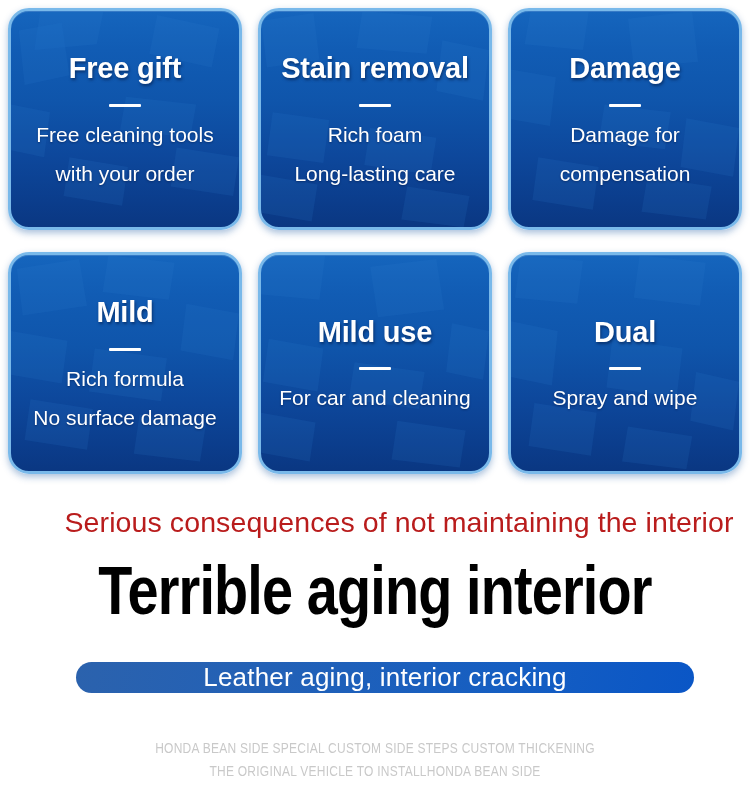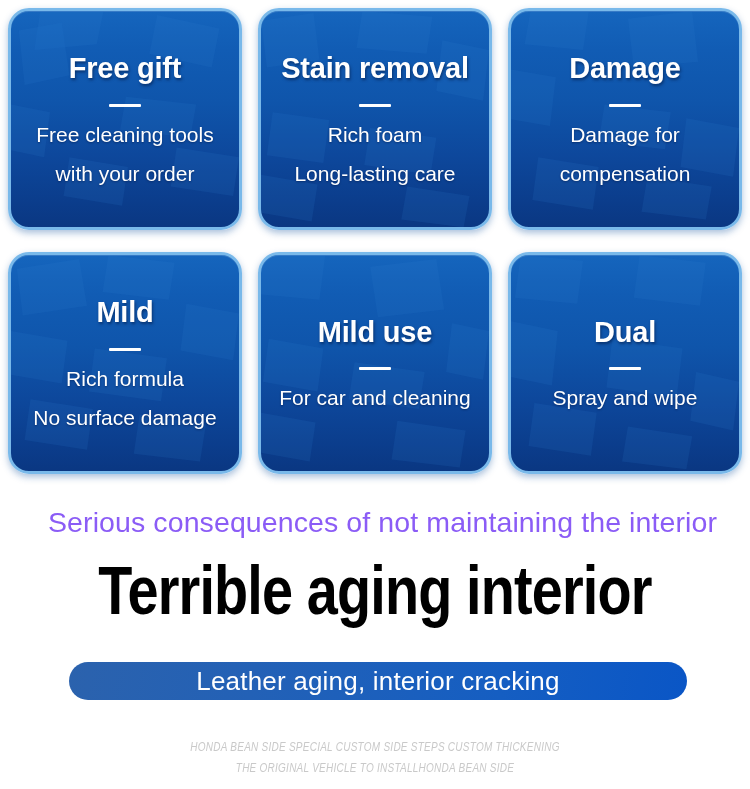--- a/index.html
+++ b/index.html
@@ -106,24 +106,24 @@
   }
 
   .card-sub + .card-sub { margin-top: 16px; }
 
   
   .lede {
     position: absolute;
     top: 506px;
     left: 0;
     width: 750px;
-    text-align: left;
+    text-align: center;
     font-size: 28.5px;
     font-weight: 300;
-    color: #8b5cf6;
+    color: #b91c1c;
     letter-spacing: 0.1px;
     white-space: nowrap;
     padding-left: 48px;
   }
 
   .headline {
     position: absolute;
     top: 556px;
     left: 0;
     width: 750px;
@@ -136,23 +136,23 @@
     letter-spacing: -1px;
     transform: scaleX(0.82);
     transform-origin: 50% 0;
     white-space: nowrap;
   }
 
   
   .banner {
     position: absolute;
     top: 662px;
-    left: 69px;
+    left: 76px;
     width: 618px;
-    height: 38px;
+    height: 31px;
     border-radius: 24px;
     background: linear-gradient(100deg, #2b62ad 0%, #2361b6 30%, #155ec2 70%, #0a56c6 100%);
     display: flex;
     align-items: center;
     justify-content: center;
   }
 
   .banner-text {
     color: #ffffff;
     font-size: 26px;
@@ -162,24 +162,23 @@
   }
 
   
   .fineprint {
     position: absolute;
     top: 742px;
     left: 0;
     width: 750px;
     text-align: center;
     color: #c9c9c9;
-    font-size: 10px;
+    font-size: 12px;
     letter-spacing: 0.25px;
     line-height: 1.0;
-    font-style: italic;
   }
   .fineprint .fp-line { display: block; transform: scaleY(1.25); transform-origin: 50% 50%; }
   .fineprint .fp-line + .fp-line { margin-top: 11px; }
 </style>
 </head>
 <body>
 
 <div class="page">
 
   <div class="card-grid">

